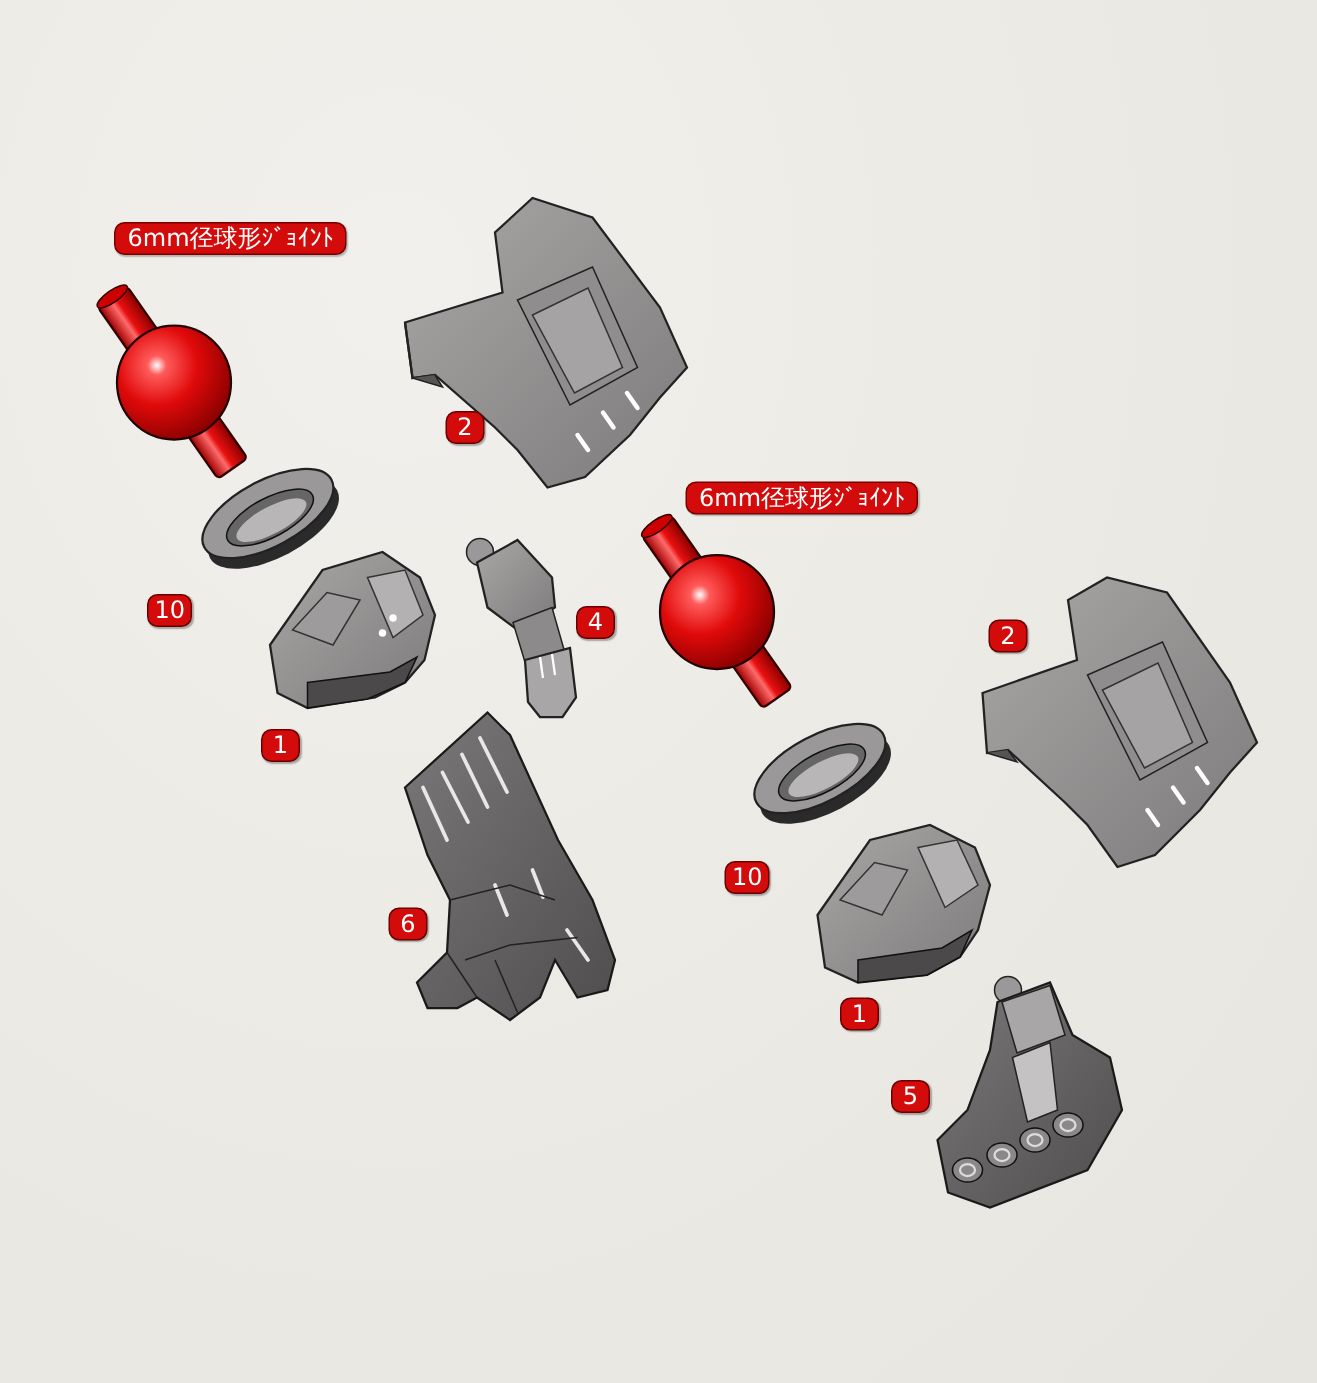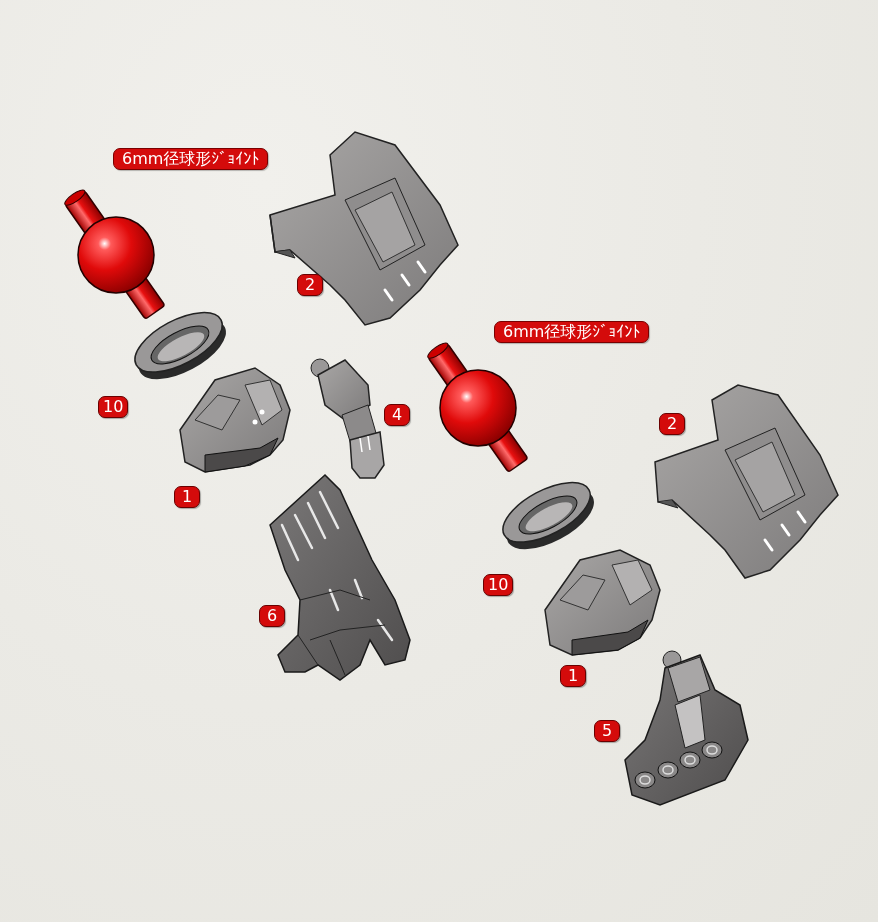--- a/index.html
+++ b/index.html
@@ -1,20 +1,20 @@
 <!DOCTYPE html>
 <html><head>
 <meta charset="utf-8">
 <style>
   html,body{margin:0;padding:0;}
   body{width:878px;height:922px;background:#ecebe6;position:relative;overflow:hidden;font-family:"DejaVu Sans","Liberation Sans",sans-serif;}
   .canvas{position:absolute;left:0;top:0;width:878px;height:922px;
     background:radial-gradient(ellipse at 30% 20%,#f1f0ec 0%,#ebeae5 50%,#e6e5df 100%);}
   .tag{position:absolute;background:#d40b0b;color:#fff;border:1.5px solid #7a0000;border-radius:7px;
-    font-size:16px;line-height:20px;padding:0 8px;white-space:nowrap;box-shadow:1px 1px 1px rgba(0,0,0,0.25);margin-left:37px;}
+    font-size:16px;line-height:20px;padding:0 8px;white-space:nowrap;box-shadow:1px 1px 1px rgba(0,0,0,0.25);}
   .num{position:absolute;background:#d40b0b;color:#fff;border:1.5px solid #6a0000;border-radius:7px;
     font-size:16px;line-height:20px;height:20px;min-width:16px;padding:0 4px;text-align:center;
     box-shadow:1px 1px 1px rgba(0,0,0,0.3);font-family:"DejaVu Sans",sans-serif;}
 </style>
 </head>
 <body>
 
 <div class="canvas">
 
   <svg width="878" height="922" style="position:absolute;left:0;top:0">

